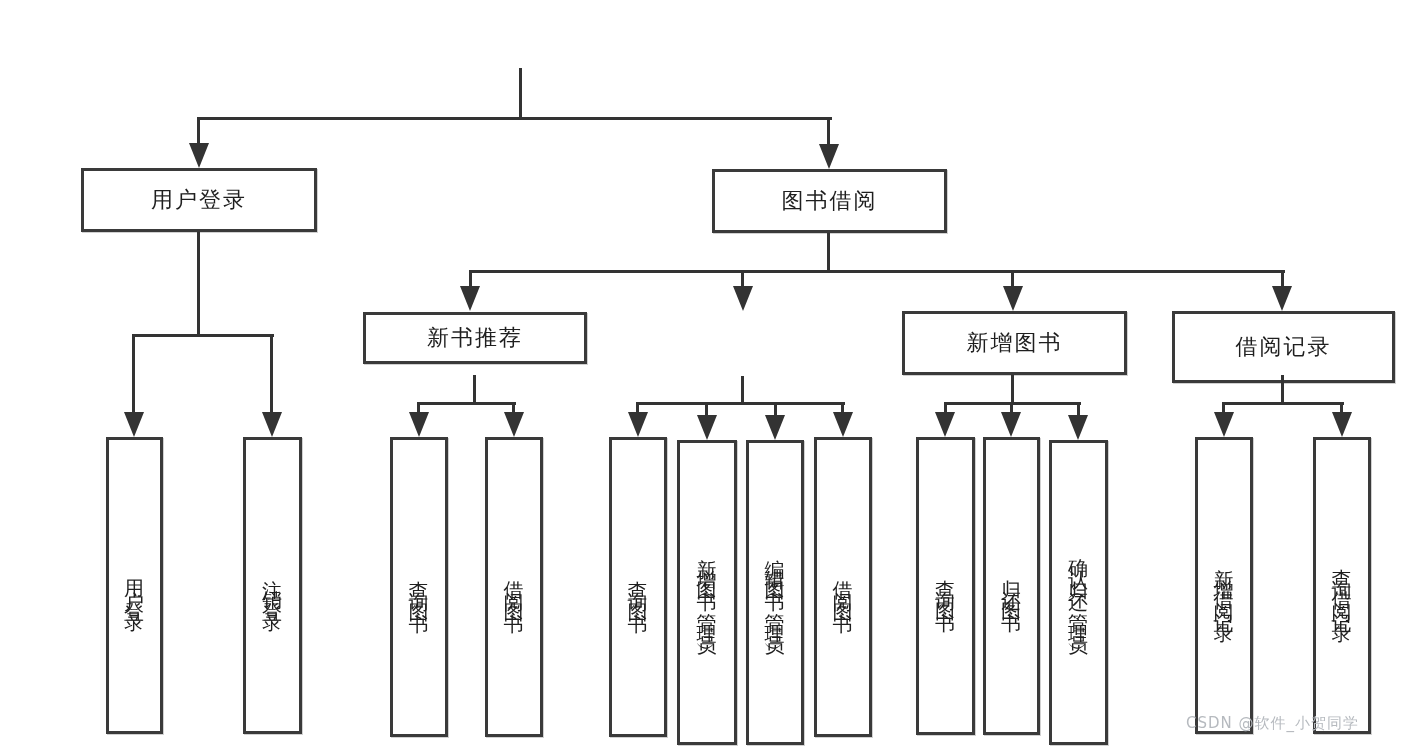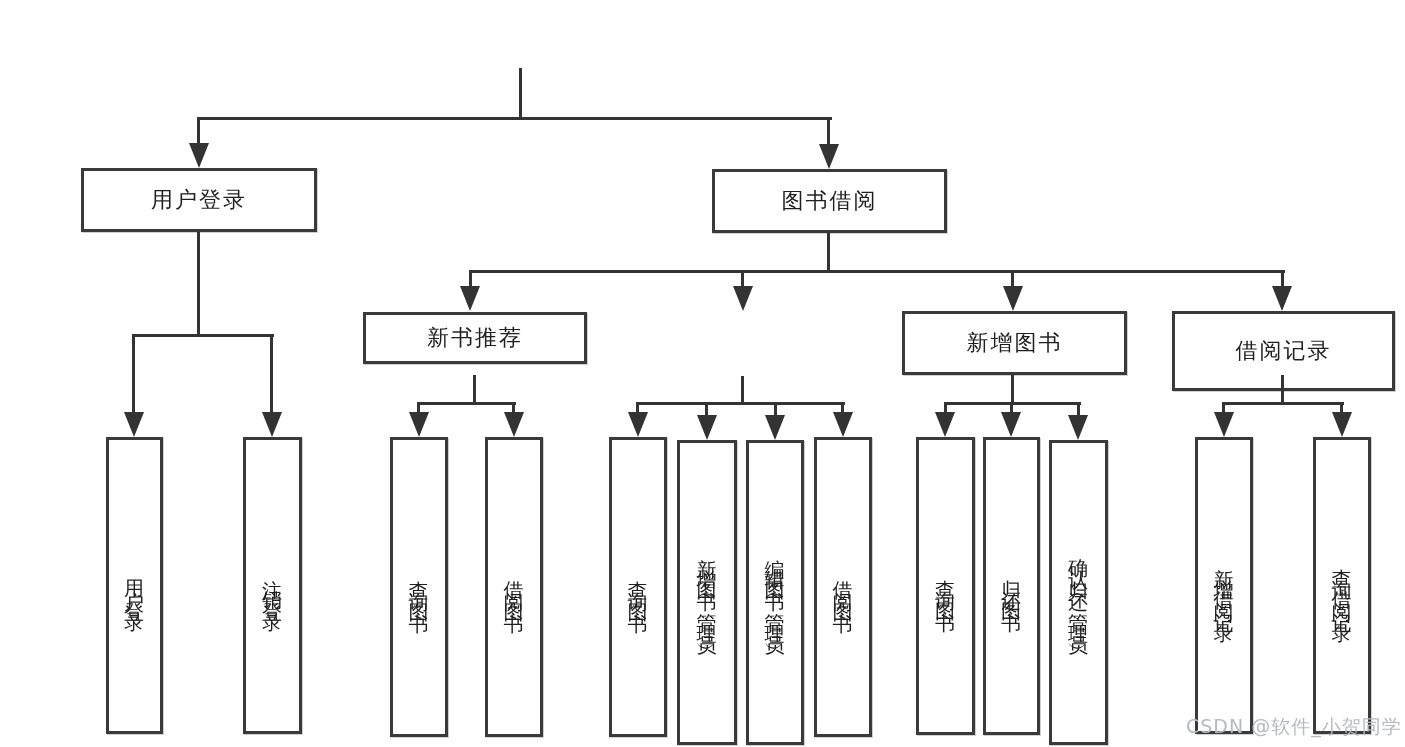--- a/index.html
+++ b/index.html
@@ -30,39 +30,39 @@
   .line { position:absolute; background:#333333; }
   .arrow {
     position:absolute; width:0; height:0;
     border-left:10px solid transparent;
     border-right:10px solid transparent;
     border-top:25px solid #333333;
   }
   .watermark {
     position:absolute;
     left:1186px; top:714px;
-    font-size:19px;
+    font-size:15px;
     color:#b6babf;
     letter-spacing:1px;
     white-space:nowrap;
     z-index:5;
   }
 </style>
 </head>
 <body>
 
 <div class="canvas">
 
 
   <div class="node h" style="left:81px;top:168px;width:236px;height:64px;">用户登录</div>
   <div class="node h" style="left:712px;top:169px;width:235px;height:64px;">图书借阅</div>
 
   <div class="node h" style="left:363px;top:312px;width:224px;height:52px;">新书推荐</div>
   <div class="node h" style="left:902px;top:311px;width:225px;height:64px;">新增图书</div>
-  <div class="node h" style="left:1172px;top:311px;width:223px;height:80px;">借阅记录</div>
+  <div class="node h" style="left:1172px;top:311px;width:223px;height:72px;">借阅记录</div>
 
   <div class="node v" style="left:106px;top:437px;width:57px;height:297px;">用户登录</div>
   <div class="node v" style="left:243px;top:437px;width:59px;height:297px;">注销登录</div>
 
   <div class="node v" style="left:390px;top:437px;width:58px;height:300px;">查询图书</div>
   <div class="node v" style="left:485px;top:437px;width:58px;height:300px;">借阅图书</div>
 
   <div class="node v" style="left:609px;top:437px;width:58px;height:300px;">查询图书</div>
   <div class="node v" style="left:677px;top:440px;width:60px;height:305px;">新增图书（管理员）</div>
   <div class="node v" style="left:746px;top:440px;width:58px;height:305px;">编辑图书（管理员）</div>

